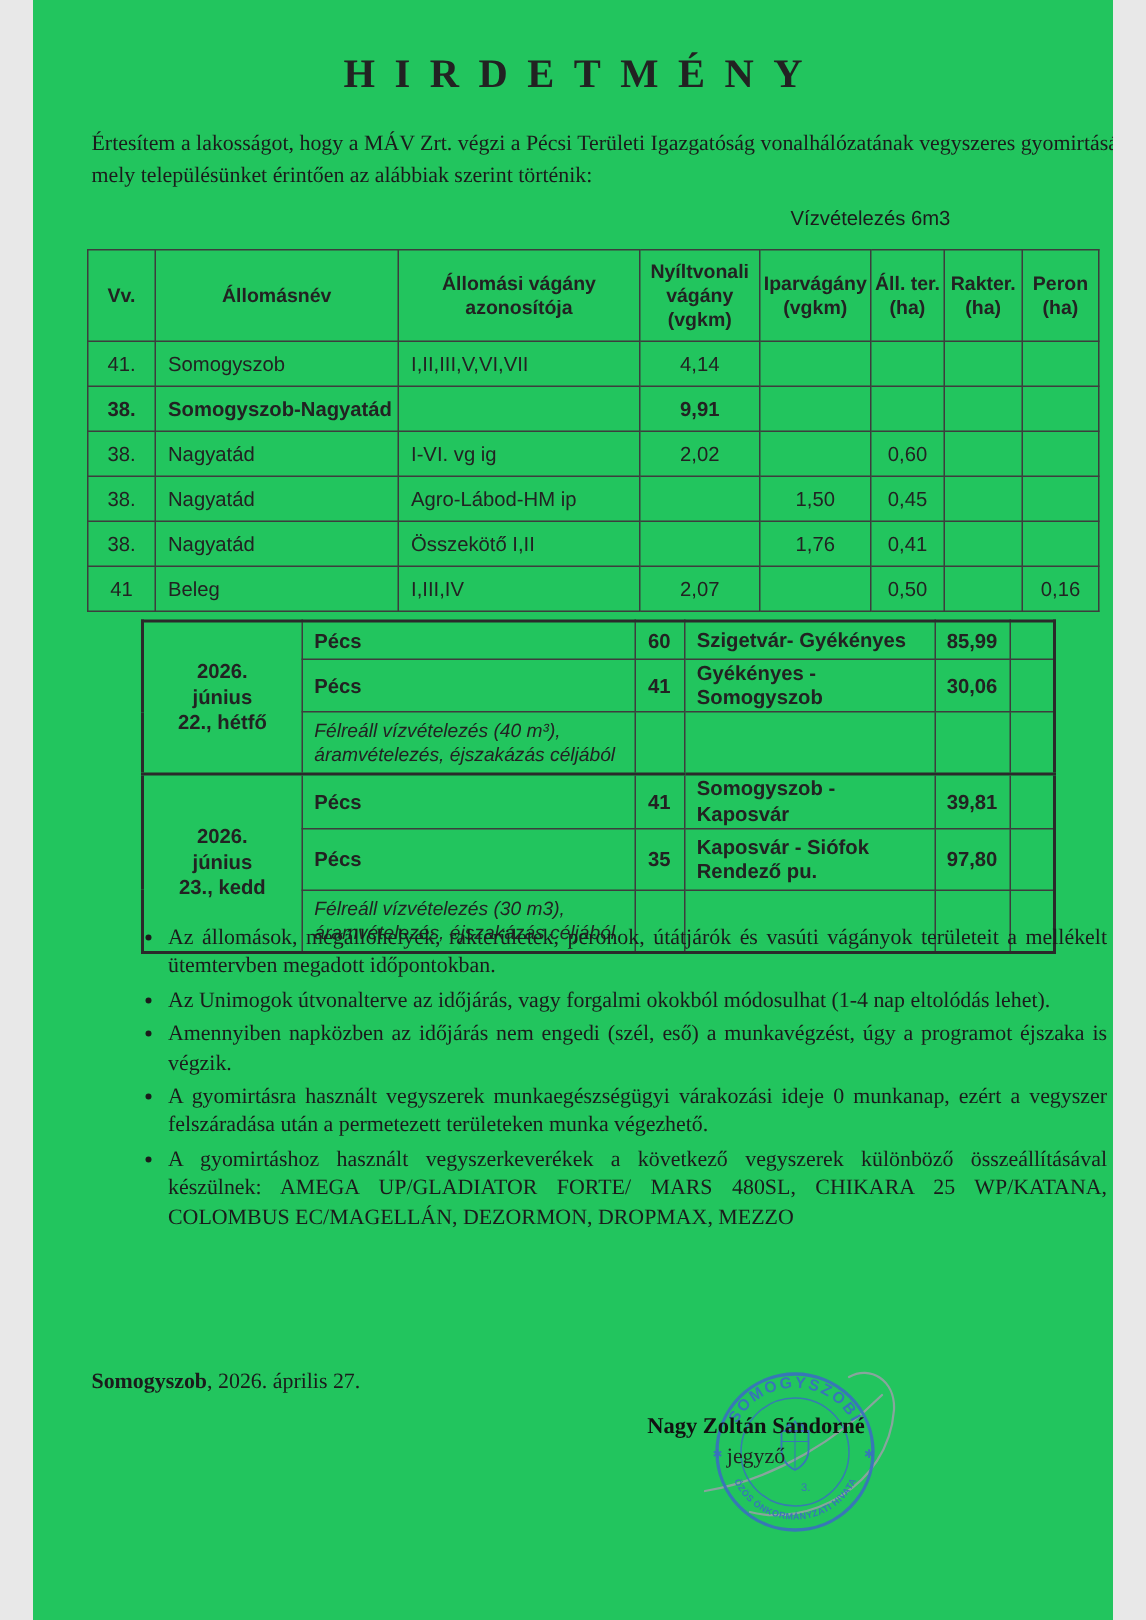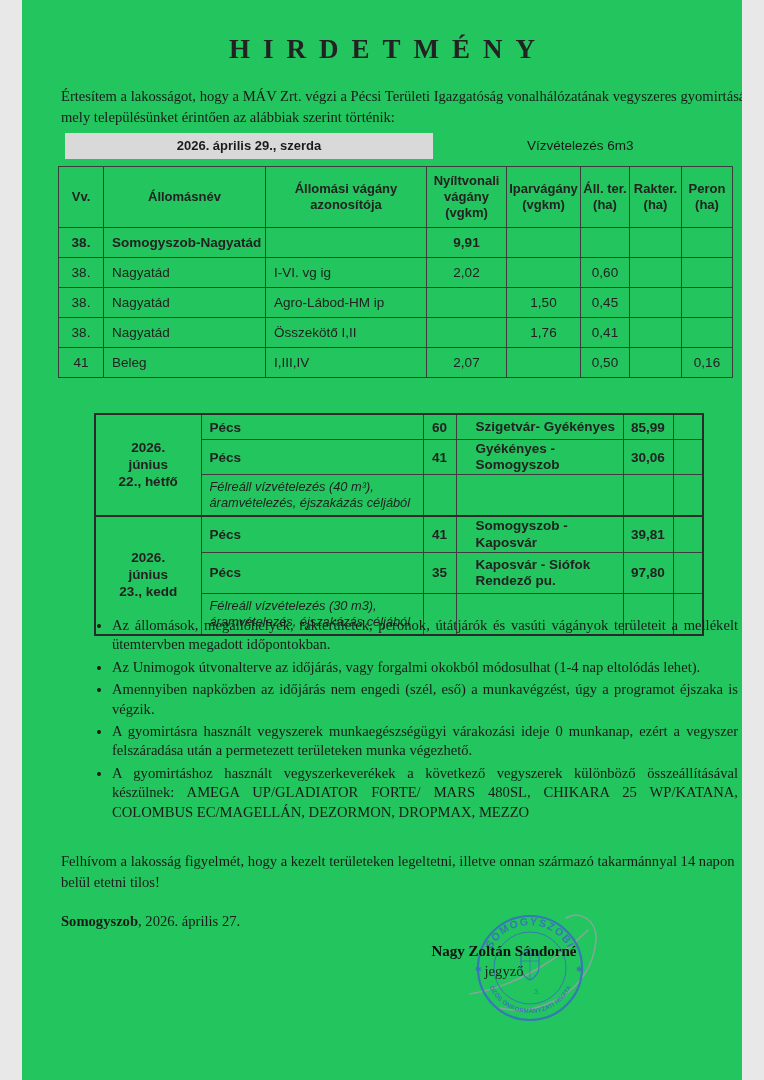--- a/index.html
+++ b/index.html
@@ -48,21 +48,21 @@
     position:absolute; top:413px; left:72px; width:608px;
     border-collapse:collapse; table-layout:fixed;
     font-family:"Liberation Sans", sans-serif; font-size:13.5px; color:#222;
     border:2.5px solid #2a2a2a;
   }
   .t2 td { border:1.5px solid #3d3d3d; vertical-align:middle; overflow:hidden; }
   .t2 tr.gsep td { border-top:2.5px solid #2a2a2a; }
   .t2 .date { font-weight:bold; text-align:center; line-height:1.25; padding:0 20px; }
   .t2 .base { font-weight:bold; padding-left:8px; }
   .t2 .num  { font-weight:bold; text-align:center; }
-  .t2 .route{ font-weight:bold; padding-left:19px; line-height:1.2; }
+  .t2 .route{ font-weight:bold; padding-left:8px; line-height:1.2; }
   .t2 .val  { font-weight:bold; text-align:center;margin-top:48px; }
   .t2 .note {
     font-style:italic; font-weight:normal; font-size:12.8px;
     padding:2px 8px; white-space:pre-line; line-height:1.25; text-align:left;
   }
   .t2 tr.h22 td { height:22px; }
   .t2 tr.h38 td { height:38px; }
   .t2 tr.hnote td { height:36px; }
   
   .bullets { position:absolute; top:616px; left:64px; width:652px; }
@@ -89,21 +89,20 @@
 </style>
 </head>
 <body>
 
 <div class="page">
 
   <div class="title">HIRDETMÉNY</div>
 
   <div class="intro">Értesítem a lakosságot, hogy a MÁV Zrt. végzi a Pécsi Területi Igazgatóság vonalhálózatának vegyszeres gyomirtását, mely településünket érintően az alábbiak szerint történik:</div>
 
-  <div class="band">2026. április 29., szerda</div>
   <div class="water">Vízvételezés 6m3</div>
 
   <table class="t1">
     <colgroup>
       <col style="width:45px">
         <col style="width:162px">
         <col style="width:161px">
       <col style="width:80px">
         <col style="width:74px">
         <col style="width:49px">
@@ -116,20 +115,30 @@
         <th>Állomásnév</th>
         <th>Állomási vágány azonosítója</th>
         <th>Nyíltvonali vágány (vgkm)</th>
         <th>Iparvágány (vgkm)</th>
         <th>Áll. ter. (ha)</th>
         <th>Rakter. (ha)</th>
         <th>Peron (ha)</th>
       </tr>
     </thead>
     <tbody>
+      <tr>
+        <td class="center">41.</td>
+        <td class="left">Somogyszob</td>
+        <td class="left">I,II,III,V,VI,VII</td>
+        <td class="center">4,14</td>
+        <td class="center"></td>
+        <td class="center"></td>
+        <td class="center"></td>
+        <td class="center"></td>
+      </tr>
       <tr class="boldrow">
         <td class="center">38.</td>
         <td class="left">Somogyszob-Nagyatád</td>
         <td class="left"></td>
         <td class="center">9,91</td>
         <td class="center"></td>
         <td class="center"></td>
         <td class="center"></td>
         <td class="center"></td>
       </tr>
@@ -238,21 +247,20 @@
   <div class="bullets">
     <ul>
       <li>Az állomások, megállóhelyek, rakterületek, peronok, útátjárók és vasúti vágányok területeit a mellékelt ütemtervben megadott időpontokban.</li>
       <li>Az Unimogok útvonalterve az időjárás, vagy forgalmi okokból módosulhat (1-4 nap eltolódás lehet).</li>
       <li>Amennyiben napközben az időjárás nem engedi (szél, eső) a munkavégzést, úgy a programot éjszaka is végzik.</li>
       <li>A gyomirtásra használt vegyszerek munkaegészségügyi várakozási ideje 0 munkanap, ezért a vegyszer felszáradása után a permetezett területeken munka végezhető.</li>
       <li>A gyomirtáshoz használt vegyszerkeverékek a következő vegyszerek különböző összeállításával készülnek: AMEGA UP/GLADIATOR FORTE/ MARS 480SL, CHIKARA 25 WP/KATANA, COLOMBUS EC/MAGELLÁN, DEZORMON, DROPMAX, MEZZO</li>
     </ul>
   </div>
 
-  <div class="warning">Felhívom a lakosság figyelmét, hogy a kezelt területeken legeltetni, illetve onnan származó takarmánnyal 14 napon belül etetni tilos!</div>
 
   <div class="dateline">
     <span class="place">Somogyszob</span><span>, 2026. április 27.</span>
   </div>
 
   <svg class="stamp-svg" width="200" height="150" viewBox="0 0 200 150">
     <g stroke="#9aa0a8" fill="none" stroke-width="1.5" opacity="0.85" stroke-linecap="round">
       <path d="M 58,118 C 96,128 150,102 154,50 C 155,30 138,20 124,28"></path>
       <path d="M 146,40 C 118,68 76,96 28,104"></path>
     </g>

